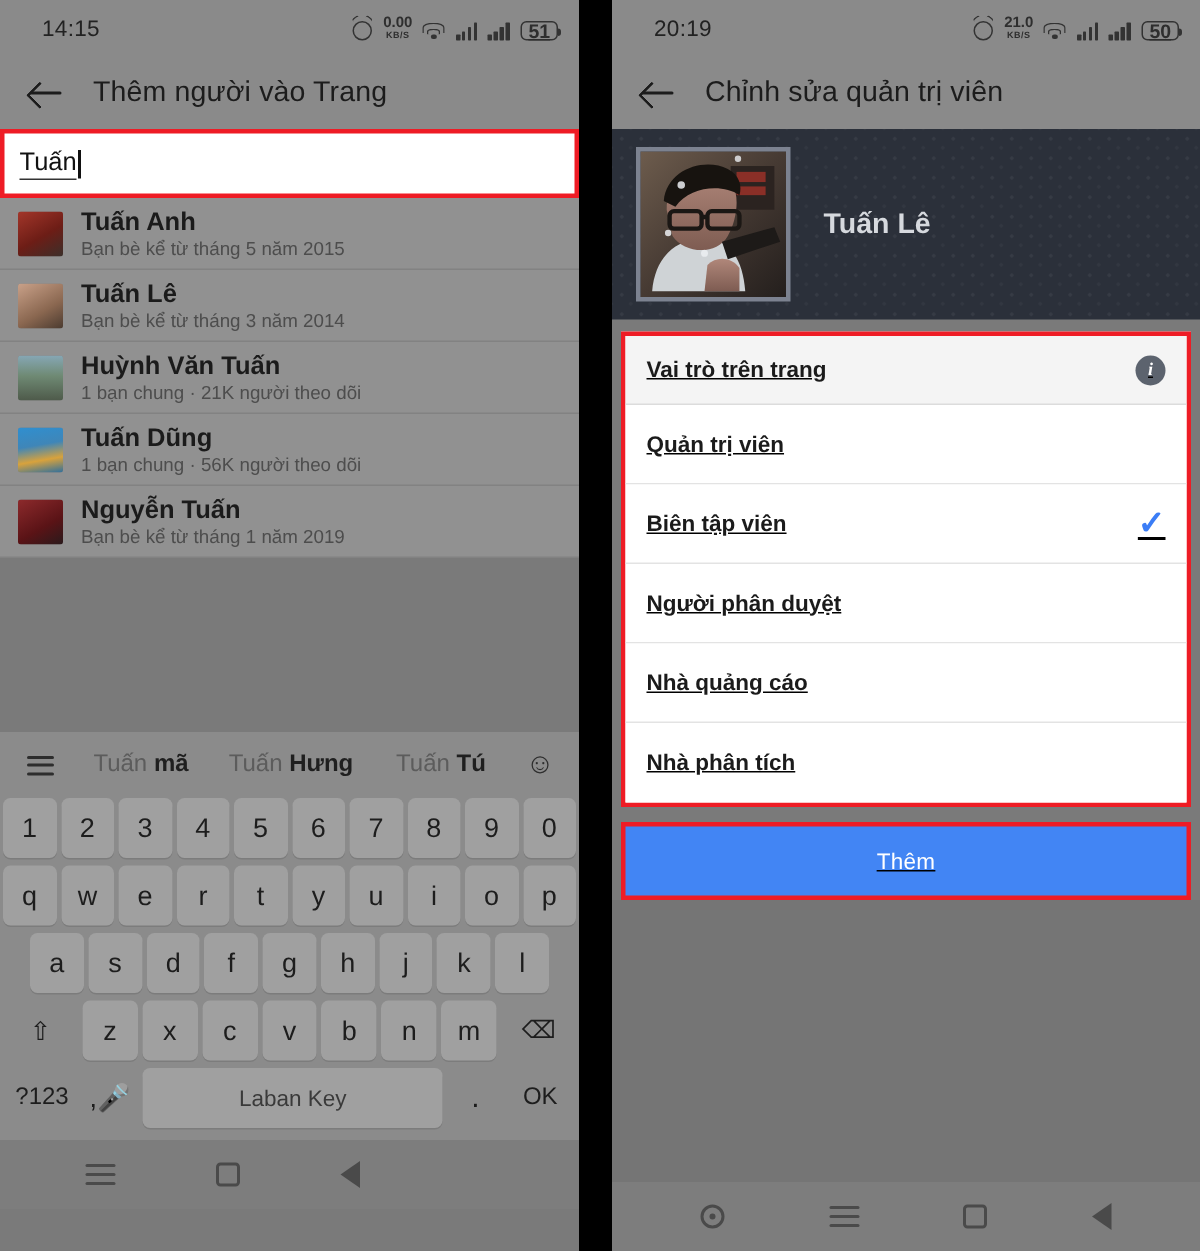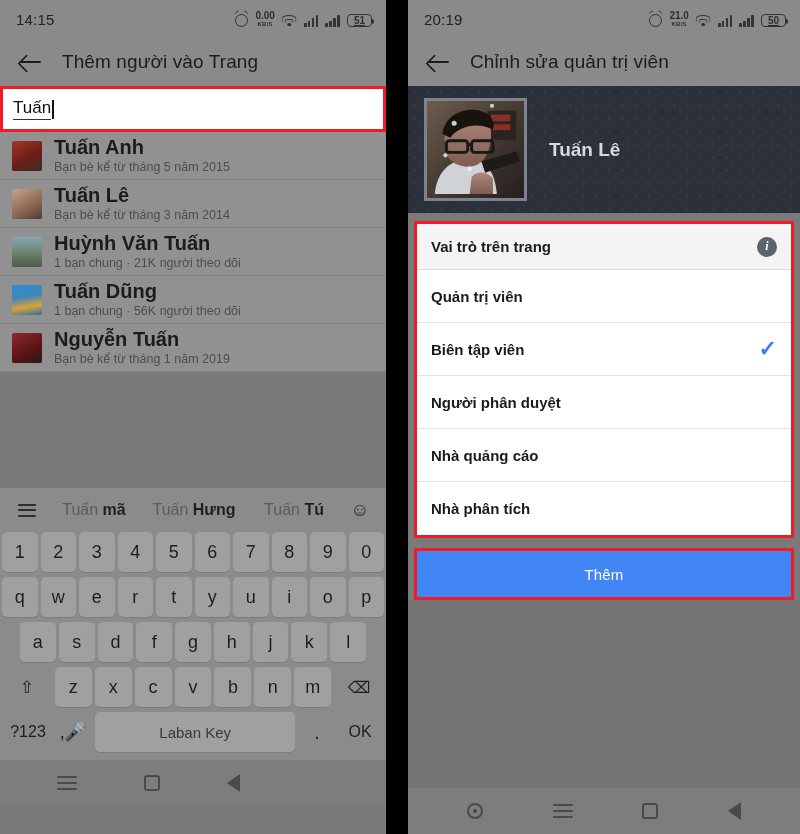--- a/index.html
+++ b/index.html
@@ -24,21 +24,21 @@
     overflow: hidden;
   }
   .phone-left  { width: 386px; }
   .gap         { width: 22px; background: #000; height: 834px; }
   .phone-right { width: 392px; }
 
   
   .statusbar {
     height: 38px;
     display: flex; align-items: center;
-    padding: 0 14px 0 16px;
+    padding: 0 14px 0 28px;
     color: #2a2a2a;
     font-size: 15px;
     background: #8a8a8a;
   }
   .sb-time { font-size: 15px; letter-spacing: .2px; color:#222; }
   .sb-icons { margin-left: auto; display: flex; align-items: flex-end; gap: 7px; }
   .ico { display:inline-block; }
 
   .alarm { width:13px; height:13px; border:1.6px solid #333; border-radius:50%; position:relative; }
   .alarm:before, .alarm:after {
@@ -63,21 +63,21 @@
   .bars i { width:2.6px; background:#333; display:block; border-radius:.5px; }
   .bars i:nth-child(1){ height:4px; }
   .bars i:nth-child(2){ height:6.5px; }
   .bars i:nth-child(3){ height:9px; }
   .bars i:nth-child(4){ height:12px; }
 
   .batt { border:1.6px solid #333; border-radius:4px; height:13px; min-width:25px;
     display:flex; align-items:center; justify-content:center; position:relative; padding:0 3px; }
   .batt:after { content:""; position:absolute; right:-3.4px; top:3.5px; width:2px; height:5px;
     background:#333; border-radius:0 2px 2px 0; }
-  .batt span { font-size:10px; font-weight:700; color:#2e2e2e; line-height:1;text-decoration:underline; }
+  .batt span { font-size:13px; font-weight:700; color:#2e2e2e; line-height:1;text-decoration:underline; }
 
   
   .appbar {
     height: 48px;
     display: flex; align-items: center;
     padding-left: 18px;
     background: #8a8a8a;
   }
   .back-arrow {
     width: 24px; height: 20px; position: relative; flex: 0 0 auto; margin-right: 20px;
@@ -121,21 +121,21 @@
     background: rgba(170,170,170,0.30);
   }
   .avatar {
     width: 30px; height: 30px; flex: 0 0 auto; margin-right: 12px;
     border-radius: 2px; background-size: cover;
     box-shadow: inset 0 0 0 1px rgba(0,0,0,.15);
     position: relative; overflow:hidden;
   }
   .avatar .f { position:absolute; inset:0; }
   .c-texts { display:flex; flex-direction:column; justify-content:center; gap:1px; overflow:hidden; }
-  .c-name { font-size: 20px; font-weight: 700; color: #1b1b1b; line-height:1.15; white-space:nowrap; }
+  .c-name { font-size: 17px; font-weight: 700; color: #1b1b1b; line-height:1.15; white-space:nowrap; }
   .c-sub  { font-size: 12.5px; color: #4d4d4d; line-height:1.15; white-space:nowrap; }
 
   .filler { flex: 1 1 auto; background:#7a7a7a; }
 
   
   .kb { background: #8b8b8b; padding-bottom: 2px; }
   .kb-suggest {
     height: 44px; display: flex; align-items: center;
     padding: 0 10px; gap: 0;
   }
@@ -226,21 +226,21 @@
   .add-btn {
     margin: 10px 6px 0 6px;
     border: 3px solid #ee1c25;
     background: #4285f4;
     height: 52px;
     display:flex; align-items:center; justify-content:center;
     color:#fff; font-size:15px; letter-spacing:.2px;
   }
 
   .right-filler { flex:1 1 auto; background:#757575; }
-  .right-body { display:flex; flex-direction:column; height: calc(834px - 38px - 48px - 127px - 46px); }
+  .right-body { display:flex; flex-direction:column; height: calc(834px - 38px - 48px - 127px - 46px); text-decoration: underline; }
 </style>
 </head>
 <body>
 
 <div class="stage">
 
   <div class="phone phone-left">
 
     <div class="statusbar">
       <span class="sb-time">14:15</span>

